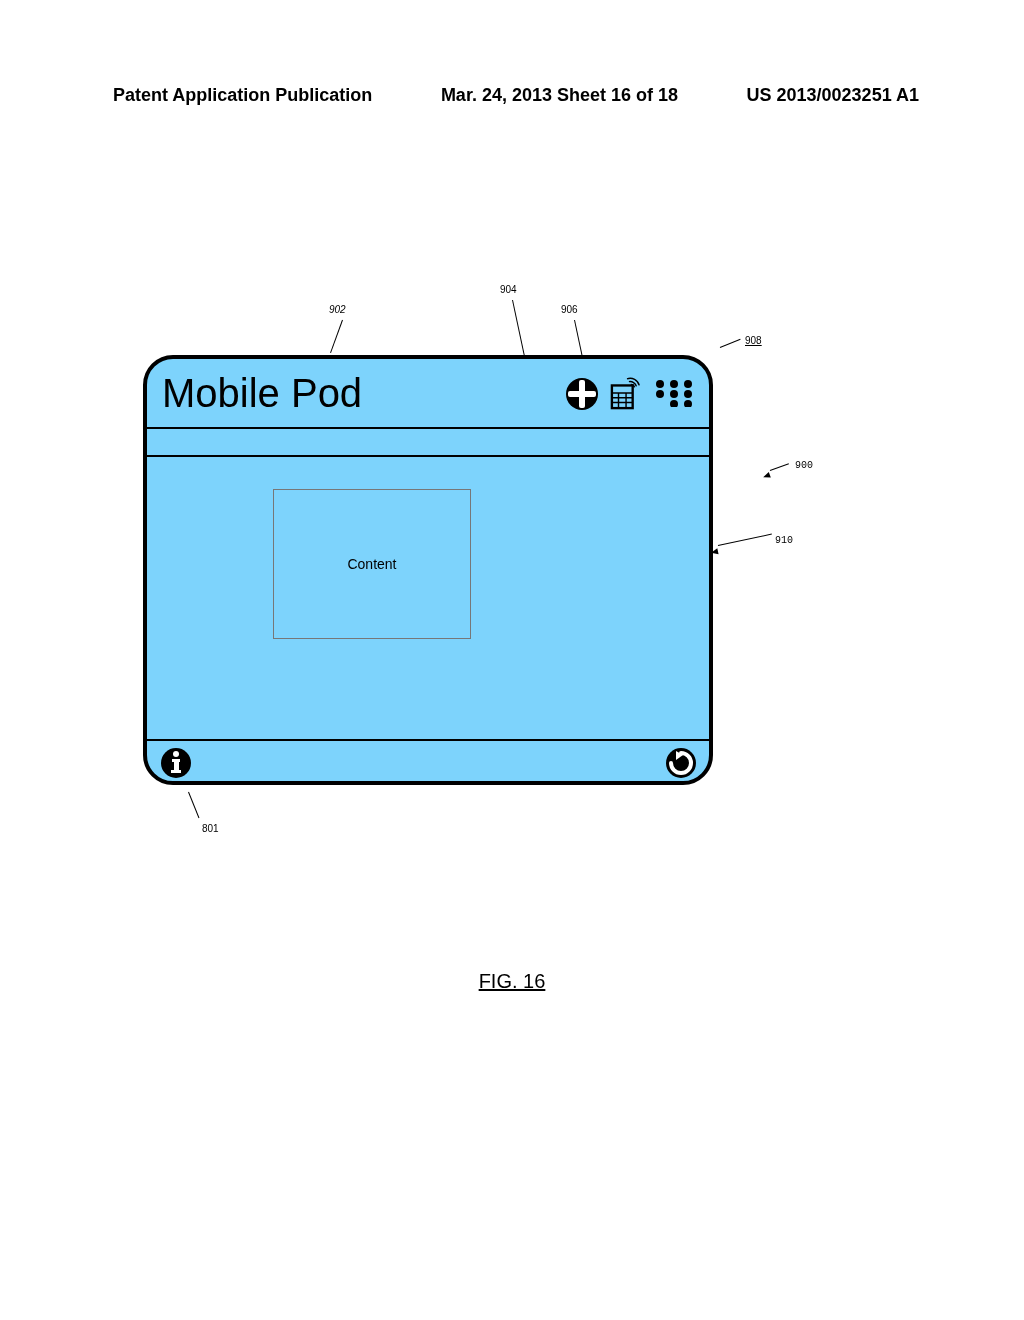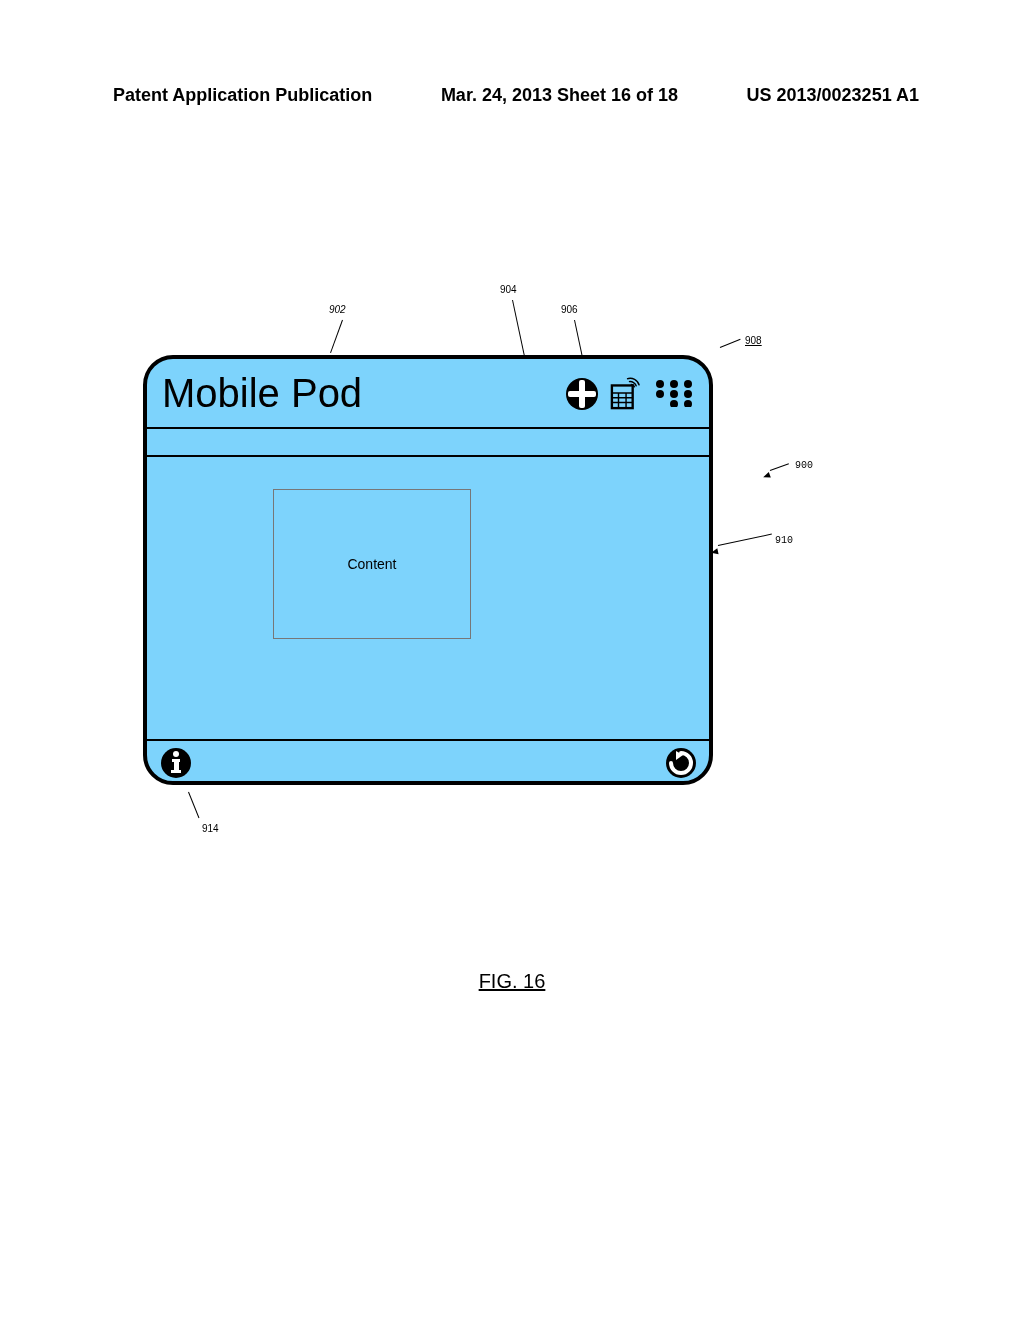--- a/index.html
+++ b/index.html
@@ -140,21 +140,21 @@
 
 <div style="position:absolute; top:473px; left:763px; width:0; height:0; border-right:7px solid black; border-top:3px solid transparent; border-bottom:3px solid transparent; transform: rotate(-20deg);"></div>
 
 <div class="label" style="top:535px; left:775px;font-family:Liberation Mono, monospace;">910</div>
 <div style="position:absolute; top:545px; left:718px; width:55px; height:1px; transform: rotate(-12deg); transform-origin: left; background:black;"></div>
 <div style="position:absolute; top:549px; left:711px; width:0; height:0; border-right:7px solid black; border-top:3px solid transparent; border-bottom:3px solid transparent; transform: rotate(-12deg);"></div>
 
 <div class="label" style="top:657px; left:186px;">912</div>
 <div style="position:absolute; top:632px; left:217px; width:50px; height:1px; transform: rotate(-35deg); transform-origin: left; background:black;"></div>
 
-<div class="label" style="top:823px; left:202px;">914</div>
+<div class="label" style="top:823px; left:202px;">801</div>
 <div style="position:absolute; top:792px; left:188px; width:1px; height:28px; transform: rotate(-22deg); transform-origin: top; background:black;"></div>
 
 <div class="device-frame">
   <div class="header-bar">
     <span class="title">Mobile Pod</span>
     <div class="header-icons">
 
       <svg class="add-icon" viewBox="0 0 36 36">
         <circle cx="18" cy="19" r="16" fill="black"></circle>
         <rect x="15" y="5" width="6" height="28" fill="white" rx="2"></rect>

